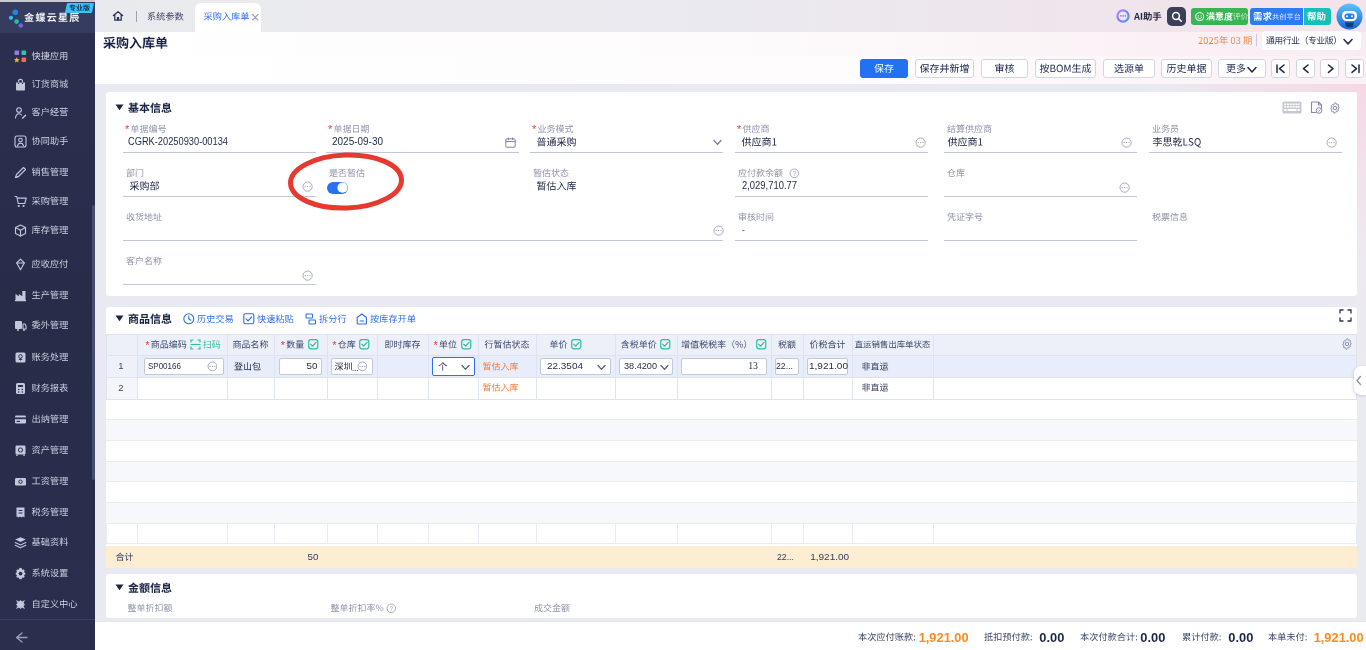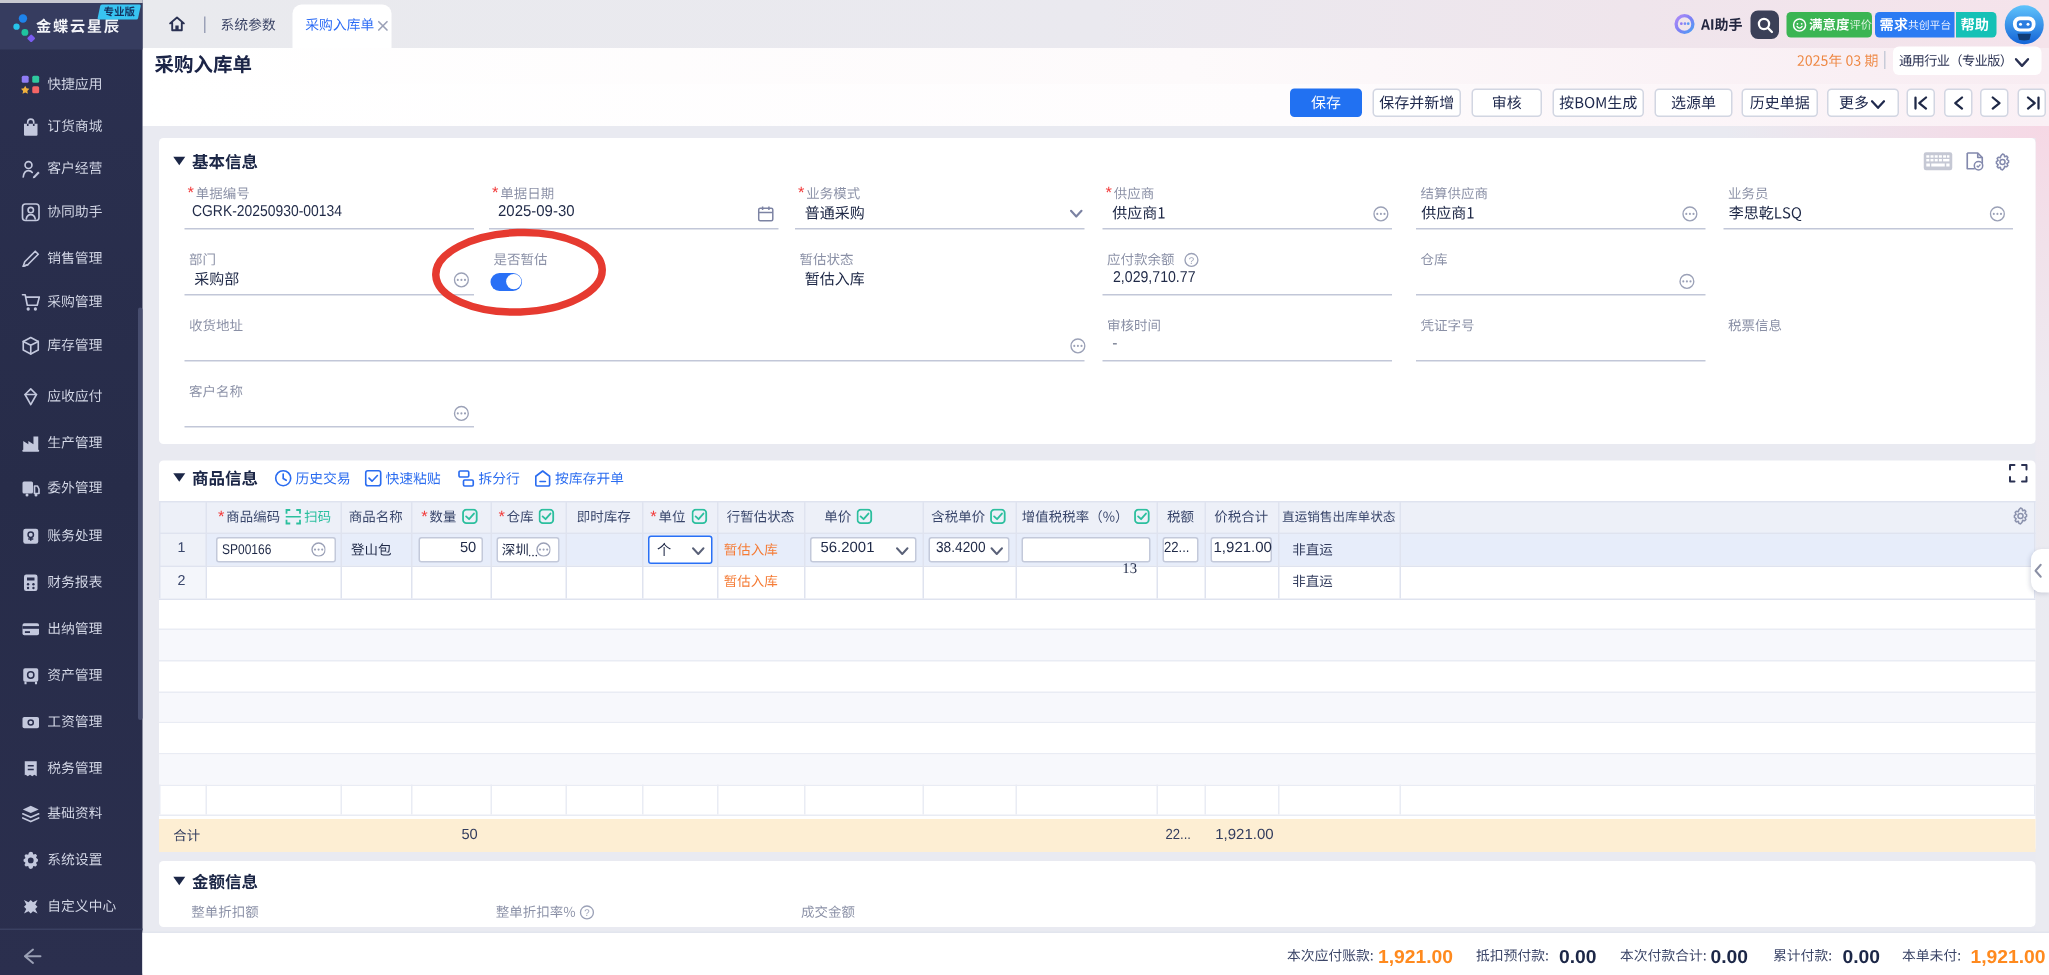--- a/index.html
+++ b/index.html
@@ -731,31 +731,31 @@
 <svg style="position:absolute;left:461px;top:362.5px;" width="9" height="9" viewBox="0 0 9 9">
     <path d="M1 2.5 L4.5 6.3500000000000005 L8 2.5" fill="none" stroke="#5a6178" stroke-width="1.3" stroke-linecap="round" stroke-linejoin="round"></path>
   </svg>
 <svg style="position:absolute;left:481px;top:356px;overflow:visible" width="39" height="21">
     <path d="M6.6 6.8L6.6 8.1C6.6 8.9 6.5 9.8 5.9 10.6C6.1 10.6 6.3 10.8 6.5 10.9C6.9 10.3 7.1 9.5 7.2 8.7L8.4 8.7L8.4 10.9L9 10.9L9 8.7L10.1 8.7L10.1 8.2L7.2 8.2L7.2 8.1L7.2 7.2C8.1 7.2 9.1 7 9.8 6.8L9.4 6.3C8.8 6.5 7.6 6.7 6.6 6.8ZM3.7 12.8L8.3 12.8L8.3 13.6L3.7 13.6ZM3.7 12.3L3.7 11.6L8.3 11.6L8.3 12.3ZM3.1 11.1L3.1 14.4L3.7 14.4L3.7 14.1L8.3 14.1L8.3 14.4L9 14.4L9 11.1ZM2 9.7L2 10.3L4.1 10.1L4.1 10.9L4.7 10.9L4.7 10L6.1 9.9L6.1 9.3L4.7 9.5L4.7 8.8L6.2 8.8L6.2 8.3L4.7 8.3L4.7 7.7L4.1 7.7L4.1 8.3L3 8.3C3.2 8 3.5 7.6 3.7 7.3L6.2 7.3L6.2 6.8L4 6.8L4.3 6.3L3.6 6.1C3.5 6.4 3.4 6.6 3.3 6.8L2 6.8L2 7.3L3 7.3C2.8 7.6 2.6 7.8 2.5 7.9C2.4 8.1 2.2 8.3 2.1 8.3C2.2 8.5 2.3 8.8 2.3 8.9C2.4 8.9 2.7 8.8 3 8.8L4.1 8.8L4.1 9.5ZM12.9 6.2C12.4 7.6 11.6 8.9 10.7 9.8C10.8 9.9 11 10.3 11 10.5C11.4 10.1 11.7 9.8 11.9 9.4L11.9 14.4L12.6 14.4L12.6 8.4C13 7.7 13.3 7.1 13.5 6.4ZM13.4 8.1L13.4 8.8L15.9 8.8L15.9 10.6L13.9 10.6L13.9 14.4L14.6 14.4L14.6 14.1L17.9 14.1L17.9 14.4L18.6 14.4L18.6 10.6L16.6 10.6L16.6 8.8L19.1 8.8L19.1 8.1L16.6 8.1L16.6 6.2L15.9 6.2L15.9 8.1ZM14.6 13.4L14.6 11.3L17.9 11.3L17.9 13.4ZM22.2 6.9C22.7 7.3 23.2 7.8 23.6 8.4C23 11 21.9 12.8 19.9 13.8C20 14 20.4 14.2 20.5 14.4C22.3 13.3 23.5 11.7 24.2 9.3C25.1 11.1 25.8 13.2 27.8 14.4C27.9 14.1 28.1 13.8 28.2 13.6C25.2 11.8 25.4 8.4 22.6 6.4ZM31.4 11.5C31.5 11.4 31.8 11.4 32.3 11.4L33.8 11.4L33.8 12.4L30.6 12.4L30.6 13.1L33.8 13.1L33.8 14.4L34.5 14.4L34.5 13.1L37.1 13.1L37.1 12.4L34.5 12.4L34.5 11.4L36.5 11.4L36.5 10.8L34.5 10.8L34.5 9.8L33.8 9.8L33.8 10.8L32.1 10.8C32.4 10.4 32.7 9.9 32.9 9.4L36.7 9.4L36.7 8.8L33.2 8.8L33.5 8.1L32.8 7.9C32.7 8.2 32.6 8.5 32.5 8.8L30.8 8.8L30.8 9.4L32.2 9.4C32 9.8 31.8 10.2 31.7 10.3C31.5 10.6 31.4 10.8 31.2 10.9C31.3 11 31.4 11.4 31.4 11.5ZM32.7 6.3C32.9 6.5 33 6.8 33.1 7.1L29.6 7.1L29.6 9.7C29.6 11 29.5 12.8 28.8 14.1C28.9 14.2 29.2 14.4 29.4 14.5C30.1 13.1 30.3 11.1 30.3 9.7L30.3 7.7L37.1 7.7L37.1 7.1L33.9 7.1C33.8 6.8 33.6 6.4 33.4 6.2Z" fill="#f57b35"></path>
   </svg>
 <svg style="position:absolute;left:481px;top:377px;overflow:visible" width="39" height="21">
     <path d="M6.6 6.8L6.6 8.1C6.6 8.9 6.5 9.8 5.9 10.6C6.1 10.6 6.3 10.8 6.5 10.9C6.9 10.3 7.1 9.5 7.2 8.7L8.4 8.7L8.4 10.9L9 10.9L9 8.7L10.1 8.7L10.1 8.2L7.2 8.2L7.2 8.1L7.2 7.2C8.1 7.2 9.1 7 9.8 6.8L9.4 6.3C8.8 6.5 7.6 6.7 6.6 6.8ZM3.7 12.8L8.3 12.8L8.3 13.6L3.7 13.6ZM3.7 12.3L3.7 11.6L8.3 11.6L8.3 12.3ZM3.1 11.1L3.1 14.4L3.7 14.4L3.7 14.1L8.3 14.1L8.3 14.4L9 14.4L9 11.1ZM2 9.7L2 10.3L4.1 10.1L4.1 10.9L4.7 10.9L4.7 10L6.1 9.9L6.1 9.3L4.7 9.5L4.7 8.8L6.2 8.8L6.2 8.3L4.7 8.3L4.7 7.7L4.1 7.7L4.1 8.3L3 8.3C3.2 8 3.5 7.6 3.7 7.3L6.2 7.3L6.2 6.8L4 6.8L4.3 6.3L3.6 6.1C3.5 6.4 3.4 6.6 3.3 6.8L2 6.8L2 7.3L3 7.3C2.8 7.6 2.6 7.8 2.5 7.9C2.4 8.1 2.2 8.3 2.1 8.3C2.2 8.5 2.3 8.8 2.3 8.9C2.4 8.9 2.7 8.8 3 8.8L4.1 8.8L4.1 9.5ZM12.9 6.2C12.4 7.6 11.6 8.9 10.7 9.8C10.8 9.9 11 10.3 11 10.5C11.4 10.1 11.7 9.8 11.9 9.4L11.9 14.4L12.6 14.4L12.6 8.4C13 7.7 13.3 7.1 13.5 6.4ZM13.4 8.1L13.4 8.8L15.9 8.8L15.9 10.6L13.9 10.6L13.9 14.4L14.6 14.4L14.6 14.1L17.9 14.1L17.9 14.4L18.6 14.4L18.6 10.6L16.6 10.6L16.6 8.8L19.1 8.8L19.1 8.1L16.6 8.1L16.6 6.2L15.9 6.2L15.9 8.1ZM14.6 13.4L14.6 11.3L17.9 11.3L17.9 13.4ZM22.2 6.9C22.7 7.3 23.2 7.8 23.6 8.4C23 11 21.9 12.8 19.9 13.8C20 14 20.4 14.2 20.5 14.4C22.3 13.3 23.5 11.7 24.2 9.3C25.1 11.1 25.8 13.2 27.8 14.4C27.9 14.1 28.1 13.8 28.2 13.6C25.2 11.8 25.4 8.4 22.6 6.4ZM31.4 11.5C31.5 11.4 31.8 11.4 32.3 11.4L33.8 11.4L33.8 12.4L30.6 12.4L30.6 13.1L33.8 13.1L33.8 14.4L34.5 14.4L34.5 13.1L37.1 13.1L37.1 12.4L34.5 12.4L34.5 11.4L36.5 11.4L36.5 10.8L34.5 10.8L34.5 9.8L33.8 9.8L33.8 10.8L32.1 10.8C32.4 10.4 32.7 9.9 32.9 9.4L36.7 9.4L36.7 8.8L33.2 8.8L33.5 8.1L32.8 7.9C32.7 8.2 32.6 8.5 32.5 8.8L30.8 8.8L30.8 9.4L32.2 9.4C32 9.8 31.8 10.2 31.7 10.3C31.5 10.6 31.4 10.8 31.2 10.9C31.3 11 31.4 11.4 31.4 11.5ZM32.7 6.3C32.9 6.5 33 6.8 33.1 7.1L29.6 7.1L29.6 9.7C29.6 11 29.5 12.8 28.8 14.1C28.9 14.2 29.2 14.4 29.4 14.5C30.1 13.1 30.3 11.1 30.3 9.7L30.3 7.7L37.1 7.7L37.1 7.1L33.9 7.1C33.8 6.8 33.6 6.4 33.4 6.2Z" fill="#f57b35"></path>
   </svg>
 <div style="position:absolute;left:540px;top:357.5px;width:71px;height:17px;background:#fff;border:1px solid #c3c9da;border-radius:2px;box-sizing:border-box"></div>
-<div style="position:absolute;left:546.5px;top:357.0px;font-family:'Liberation Sans',sans-serif;font-size:9.8px;line-height:18.0px;color:#1f2947;transform:scaleX(1.016);transform-origin:left center;white-space:pre">56.2001</div>
+<div style="position:absolute;left:546.5px;top:357.0px;font-family:'Liberation Sans',sans-serif;font-size:9.8px;line-height:18.0px;color:#1f2947;transform:scaleX(1.016);transform-origin:left center;white-space:pre">22.3504</div>
 <svg style="position:absolute;left:597px;top:362.5px;" width="9" height="9" viewBox="0 0 9 9">
     <path d="M1 2.5 L4.5 6.3500000000000005 L8 2.5" fill="none" stroke="#5a6178" stroke-width="1.3" stroke-linecap="round" stroke-linejoin="round"></path>
   </svg>
 <div style="position:absolute;left:619px;top:357.5px;width:54px;height:17px;background:#fff;border:1px solid #c3c9da;border-radius:2px;box-sizing:border-box"></div>
 <div style="position:absolute;left:623.5px;top:357.0px;font-family:'Liberation Sans',sans-serif;font-size:9.8px;line-height:18.0px;color:#1f2947;transform:scaleX(0.932);transform-origin:left center;white-space:pre">38.4200</div>
 <svg style="position:absolute;left:660px;top:362.5px;" width="9" height="9" viewBox="0 0 9 9">
     <path d="M1 2.5 L4.5 6.3500000000000005 L8 2.5" fill="none" stroke="#5a6178" stroke-width="1.3" stroke-linecap="round" stroke-linejoin="round"></path>
   </svg>
 <div style="position:absolute;left:681px;top:357.5px;width:86px;height:17px;background:#fff;border:1px solid #c3c9da;border-radius:2px;box-sizing:border-box"></div>
-<div style="position:absolute;right:608px;top:371px;font-family:Liberation Serif, serif;font-size:9.8px;line-height:18.0px;color:#1f2947;white-space:pre">13</div>
+<div style="position:absolute;right:608px;top:357.0px;font-family:Liberation Serif, serif;font-size:9.8px;line-height:18.0px;color:#1f2947;white-space:pre">13</div>
 <div style="position:absolute;left:775px;top:357.5px;width:24px;height:17px;background:#fff;border:1px solid #c3c9da;border-radius:2px;box-sizing:border-box"></div>
 <div style="position:absolute;left:776px;top:357.0px;font-family:'Liberation Sans',sans-serif;font-size:9.8px;line-height:18.0px;color:#1f2947;transform:scaleX(0.892);transform-origin:left center;white-space:pre">22...</div>
 <div style="position:absolute;left:807px;top:357.5px;width:41px;height:17px;background:#fff;border:1px solid #c3c9da;border-radius:2px;box-sizing:border-box"></div>
 <div style="position:absolute;left:809px;top:357.0px;font-family:'Liberation Sans',sans-serif;font-size:9.8px;line-height:18.0px;color:#1f2947;transform:scaleX(1.022);transform-origin:left center;white-space:pre">1,921.00</div>
 <svg style="position:absolute;left:860px;top:356px;overflow:visible" width="30" height="21">
     <path d="M6.7 6.2L6.7 14.4L7.4 14.4L7.4 12.3L10.1 12.3L10.1 11.6L7.4 11.6L7.4 10.2L9.8 10.2L9.8 9.6L7.4 9.6L7.4 8.2L10 8.2L10 7.5L7.4 7.5L7.4 6.2ZM2 11.6L2 12.3L4.7 12.3L4.7 14.4L5.4 14.4L5.4 6.2L4.7 6.2L4.7 7.5L2.2 7.5L2.2 8.2L4.7 8.2L4.7 9.6L2.4 9.6L2.4 10.2L4.7 10.2L4.7 11.6ZM12.2 8.3L12.2 13.5L10.9 13.5L10.9 14.1L19.1 14.1L19.1 13.5L17.9 13.5L17.9 8.3L15 8.3L15.1 7.5L18.8 7.5L18.8 6.9L15.2 6.9L15.4 6.2L14.6 6.2L14.5 6.9L11.2 6.9L11.2 7.5L14.5 7.5L14.3 8.3ZM12.9 10.1L17.2 10.1L17.2 10.9L12.9 10.9ZM12.9 9.6L12.9 8.8L17.2 8.8L17.2 9.6ZM12.9 11.4L17.2 11.4L17.2 12.2L12.9 12.2ZM12.9 13.5L12.9 12.7L17.2 12.7L17.2 13.5ZM22.9 6.7L22.9 7.4L27.5 7.4L27.5 6.7ZM20.1 7.1C20.6 7.4 21.4 8 21.7 8.3L22.2 7.8C21.8 7.5 21.1 7 20.6 6.6ZM22.9 12.7C23.1 12.5 23.5 12.5 26.9 12.2L27.3 12.9L27.9 12.6C27.5 11.9 26.8 10.7 26.2 9.8L25.7 10.1C26 10.6 26.3 11.1 26.6 11.6L23.6 11.8C24.1 11.1 24.6 10.3 25 9.4L28.1 9.4L28.1 8.8L22.3 8.8L22.3 9.4L24.1 9.4C23.8 10.3 23.3 11.2 23.1 11.4C22.9 11.7 22.8 11.9 22.6 12C22.7 12.2 22.8 12.5 22.9 12.7ZM21.8 9.3L19.9 9.3L19.9 9.9L21.1 9.9L21.1 12.8C20.7 13 20.3 13.4 19.8 13.9L20.3 14.5C20.8 13.9 21.2 13.3 21.5 13.3C21.7 13.3 22 13.6 22.4 13.9C23 14.3 23.8 14.4 24.9 14.4C25.8 14.4 27.4 14.3 28 14.3C28 14.1 28.1 13.7 28.2 13.5C27.3 13.6 25.9 13.7 24.9 13.7C23.9 13.7 23.1 13.6 22.5 13.3C22.2 13 22 12.9 21.8 12.8Z" fill="#333d5e"></path>
   </svg>
 <svg style="position:absolute;left:860px;top:377px;overflow:visible" width="30" height="21">
     <path d="M6.7 6.2L6.7 14.4L7.4 14.4L7.4 12.3L10.1 12.3L10.1 11.6L7.4 11.6L7.4 10.2L9.8 10.2L9.8 9.6L7.4 9.6L7.4 8.2L10 8.2L10 7.5L7.4 7.5L7.4 6.2ZM2 11.6L2 12.3L4.7 12.3L4.7 14.4L5.4 14.4L5.4 6.2L4.7 6.2L4.7 7.5L2.2 7.5L2.2 8.2L4.7 8.2L4.7 9.6L2.4 9.6L2.4 10.2L4.7 10.2L4.7 11.6ZM12.2 8.3L12.2 13.5L10.9 13.5L10.9 14.1L19.1 14.1L19.1 13.5L17.9 13.5L17.9 8.3L15 8.3L15.1 7.5L18.8 7.5L18.8 6.9L15.2 6.9L15.4 6.2L14.6 6.2L14.5 6.9L11.2 6.9L11.2 7.5L14.5 7.5L14.3 8.3ZM12.9 10.1L17.2 10.1L17.2 10.9L12.9 10.9ZM12.9 9.6L12.9 8.8L17.2 8.8L17.2 9.6ZM12.9 11.4L17.2 11.4L17.2 12.2L12.9 12.2ZM12.9 13.5L12.9 12.7L17.2 12.7L17.2 13.5ZM22.9 6.7L22.9 7.4L27.5 7.4L27.5 6.7ZM20.1 7.1C20.6 7.4 21.4 8 21.7 8.3L22.2 7.8C21.8 7.5 21.1 7 20.6 6.6ZM22.9 12.7C23.1 12.5 23.5 12.5 26.9 12.2L27.3 12.9L27.9 12.6C27.5 11.9 26.8 10.7 26.2 9.8L25.7 10.1C26 10.6 26.3 11.1 26.6 11.6L23.6 11.8C24.1 11.1 24.6 10.3 25 9.4L28.1 9.4L28.1 8.8L22.3 8.8L22.3 9.4L24.1 9.4C23.8 10.3 23.3 11.2 23.1 11.4C22.9 11.7 22.8 11.9 22.6 12C22.7 12.2 22.8 12.5 22.9 12.7ZM21.8 9.3L19.9 9.3L19.9 9.9L21.1 9.9L21.1 12.8C20.7 13 20.3 13.4 19.8 13.9L20.3 14.5C20.8 13.9 21.2 13.3 21.5 13.3C21.7 13.3 22 13.6 22.4 13.9C23 14.3 23.8 14.4 24.9 14.4C25.8 14.4 27.4 14.3 28 14.3C28 14.1 28.1 13.7 28.2 13.5C27.3 13.6 25.9 13.7 24.9 13.7C23.9 13.7 23.1 13.6 22.5 13.3C22.2 13 22 12.9 21.8 12.8Z" fill="#333d5e"></path>
   </svg>

